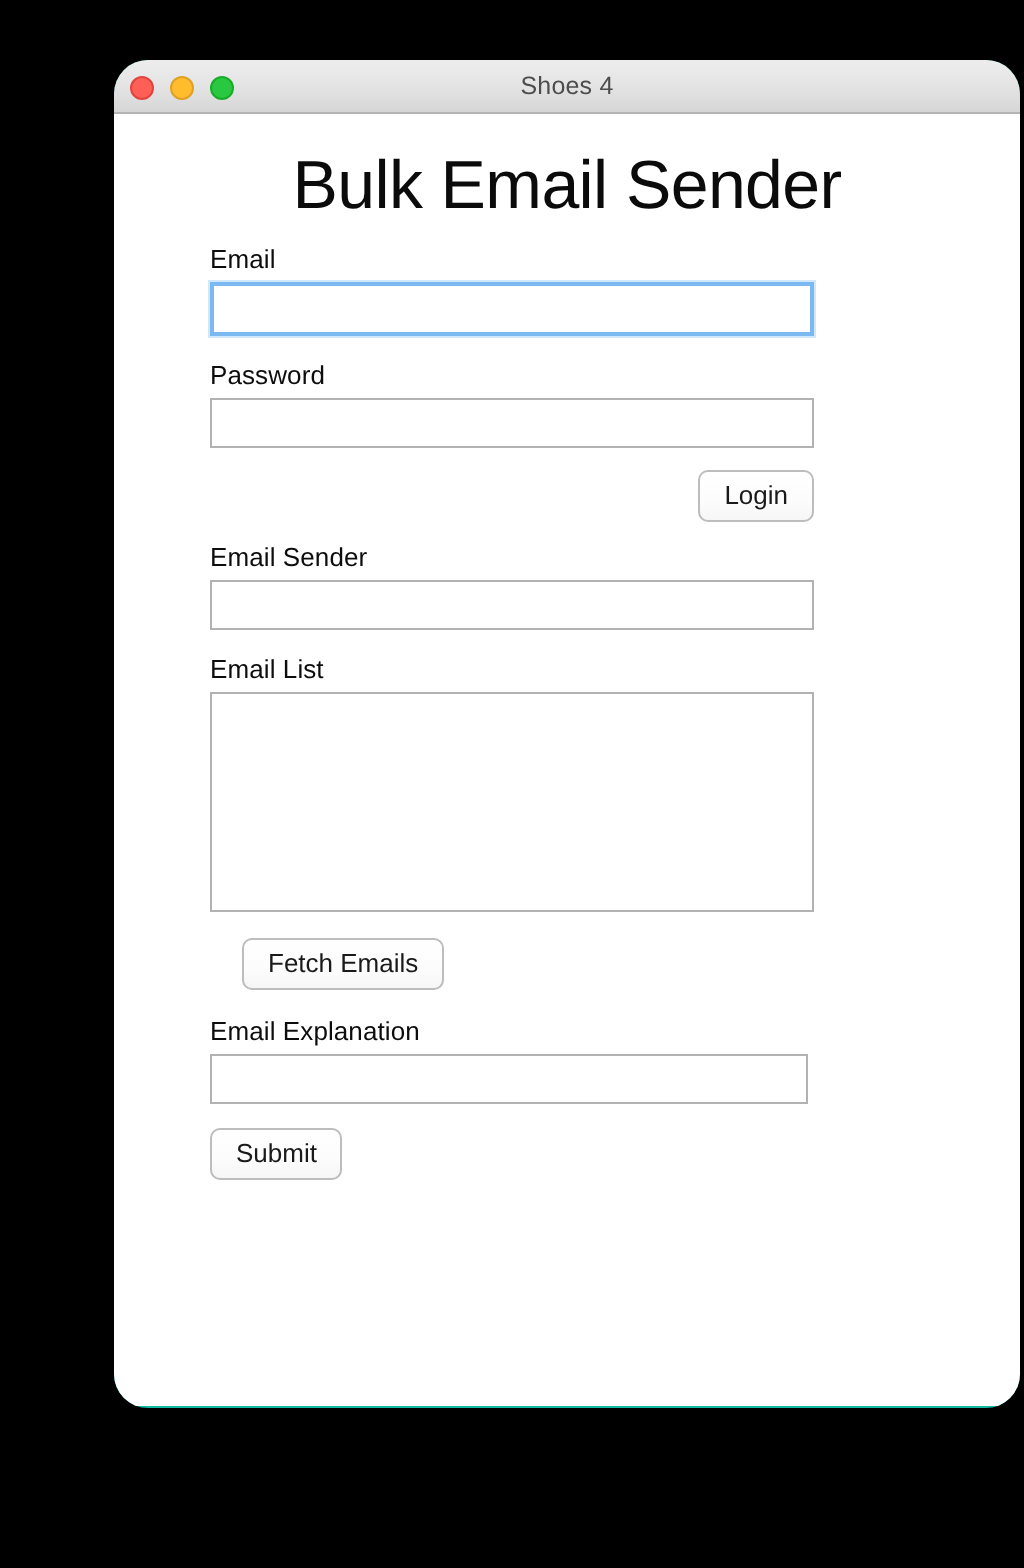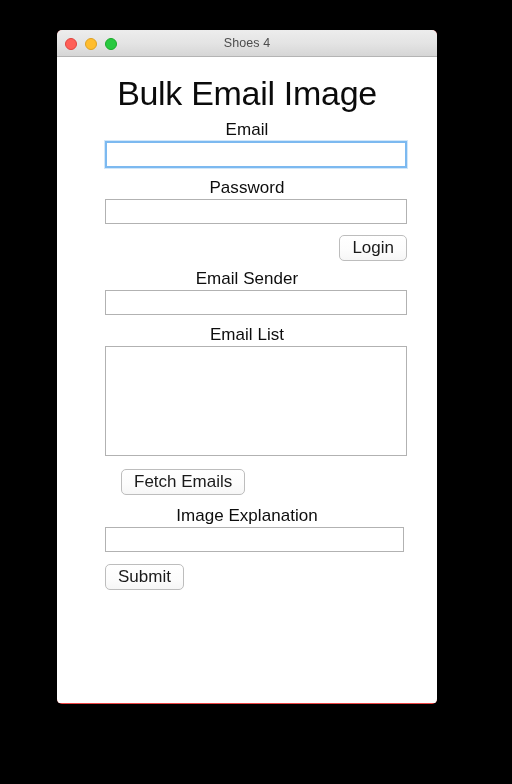--- a/index.html
+++ b/index.html
@@ -22,24 +22,24 @@
     width: 512px;
     height: 784px;
     background: #000000;
   }
 
   
   .window {
     position: absolute;
     left: 57px;
     top: 30px;
-    width: 380px;
+    width: 453px;
     height: 674px;
-    background: #ef4444;
-    border-radius: 5px;
+    background: #14b8a6;
+    border-radius: 17px;
     overflow: hidden;
     box-shadow: 0 2px 9px rgba(0,0,0,0.55);
   }
 
   .titlebar {
     position: relative;
     height: 27px;
     background: linear-gradient(to bottom, #ededed 0%, #e4e4e4 50%, #d6d6d6 100%);
     border-bottom: 1px solid #b4b4b4;
     display: flex;
@@ -93,27 +93,26 @@
     letter-spacing: -0.3px;
     line-height: 44px;
   }
 
   .form {
     padding: 6px 48px 0 48px;
   }
 
   .field-label {
     display: block;
-    font-size: 17px;
+    font-size: 13px;
     font-weight: 400;
     color: #0d0d0d;
     line-height: 17px;
     margin: 0 0 3px 0;
     letter-spacing: 0.05px;
-    text-align: center;
   }
 
   .field-group { margin-bottom: 11px; }
 
   .text-input {
     display: block;
     width: 302px;
     height: 25px;
     background: #ffffff;
     border: 1px solid #b2b2b2;
@@ -144,21 +143,21 @@
     font-size: 13px;
     color: #111111;
     padding: 3px 4px;
     resize: none;
     outline: none;
   }
 
   .btn {
     display: inline-block;
     font-family: "Liberation Sans", sans-serif;
-    font-size: 17px;
+    font-size: 13px;
     color: #1a1a1a;
     background: linear-gradient(to bottom, #ffffff 0%, #fcfcfc 60%, #f6f6f6 100%);
     border: 1px solid #bdbdbd;
     border-radius: 5px;
     padding: 4px 12px 5px 12px;
     line-height: 15px;
     cursor: pointer;
     outline: none;
   }
 
@@ -192,21 +191,21 @@
       <div class="traffic-lights">
         <span class="light light-close"></span>
         <span class="light light-min"></span>
         <span class="light light-max"></span>
       </div>
       <div class="window-title">Shoes 4</div>
     </div>
 
     <div class="window-body">
 
-      <h1 class="page-title">Bulk Email Image</h1>
+      <h1 class="page-title">Bulk Email Sender</h1>
 
       <div class="form">
 
         <div class="field-group">
           <label class="field-label">Email</label>
           <input class="text-input focused" type="text" value="" style="">
         </div>
 
         <div class="field-group">
           <label class="field-label">Password</label>
@@ -227,21 +226,21 @@
           <label class="field-label">Email List</label>
           <textarea class="textarea-input" style=""></textarea>
         </div>
 
         <div class="btn-row-left">
           <button class="btn">Fetch Emails</button>
         </div>
 
 
         <div class="field-group">
-          <label class="field-label">Image Explanation</label>
+          <label class="field-label">Email Explanation</label>
           <input class="text-input narrow" type="text" value="" style="">
         </div>
 
         <div class="btn-row-submit">
           <button class="btn">Submit</button>
         </div>
 
       </div>
     </div>
   </div>

